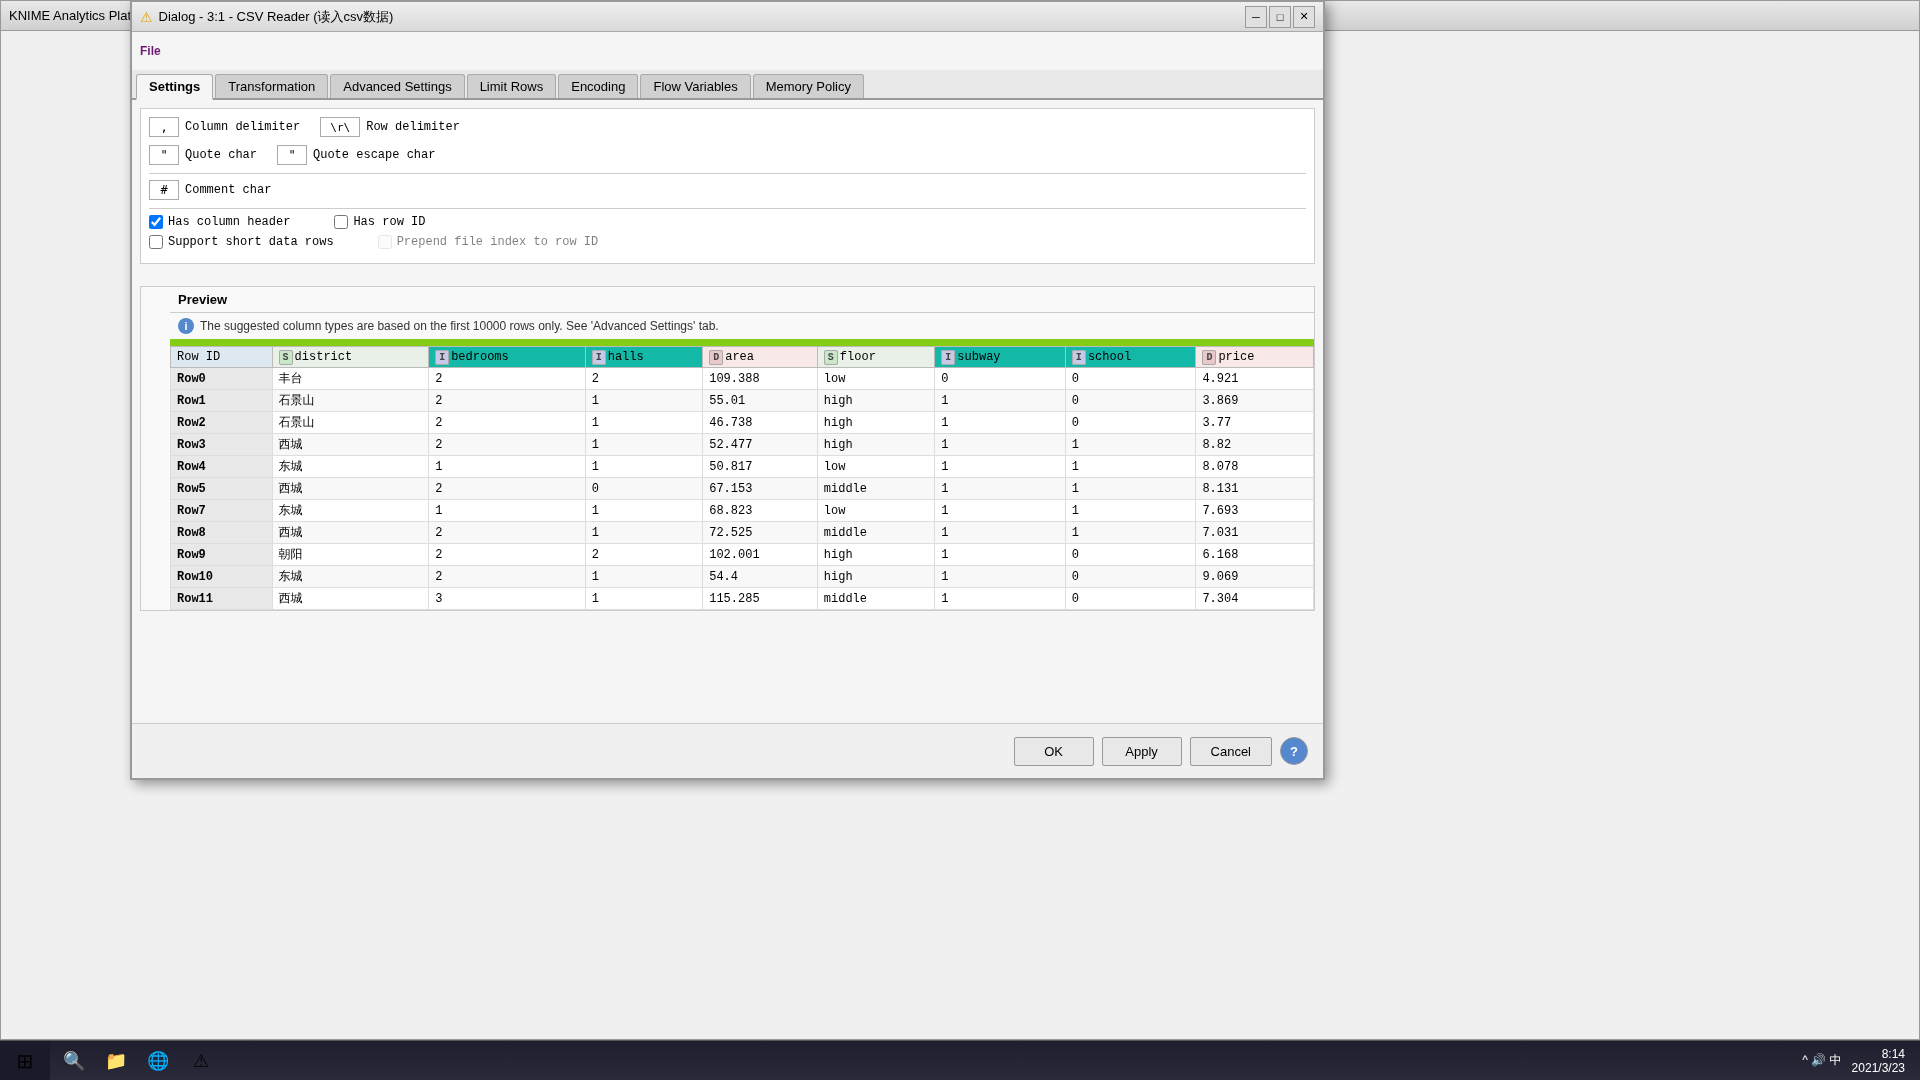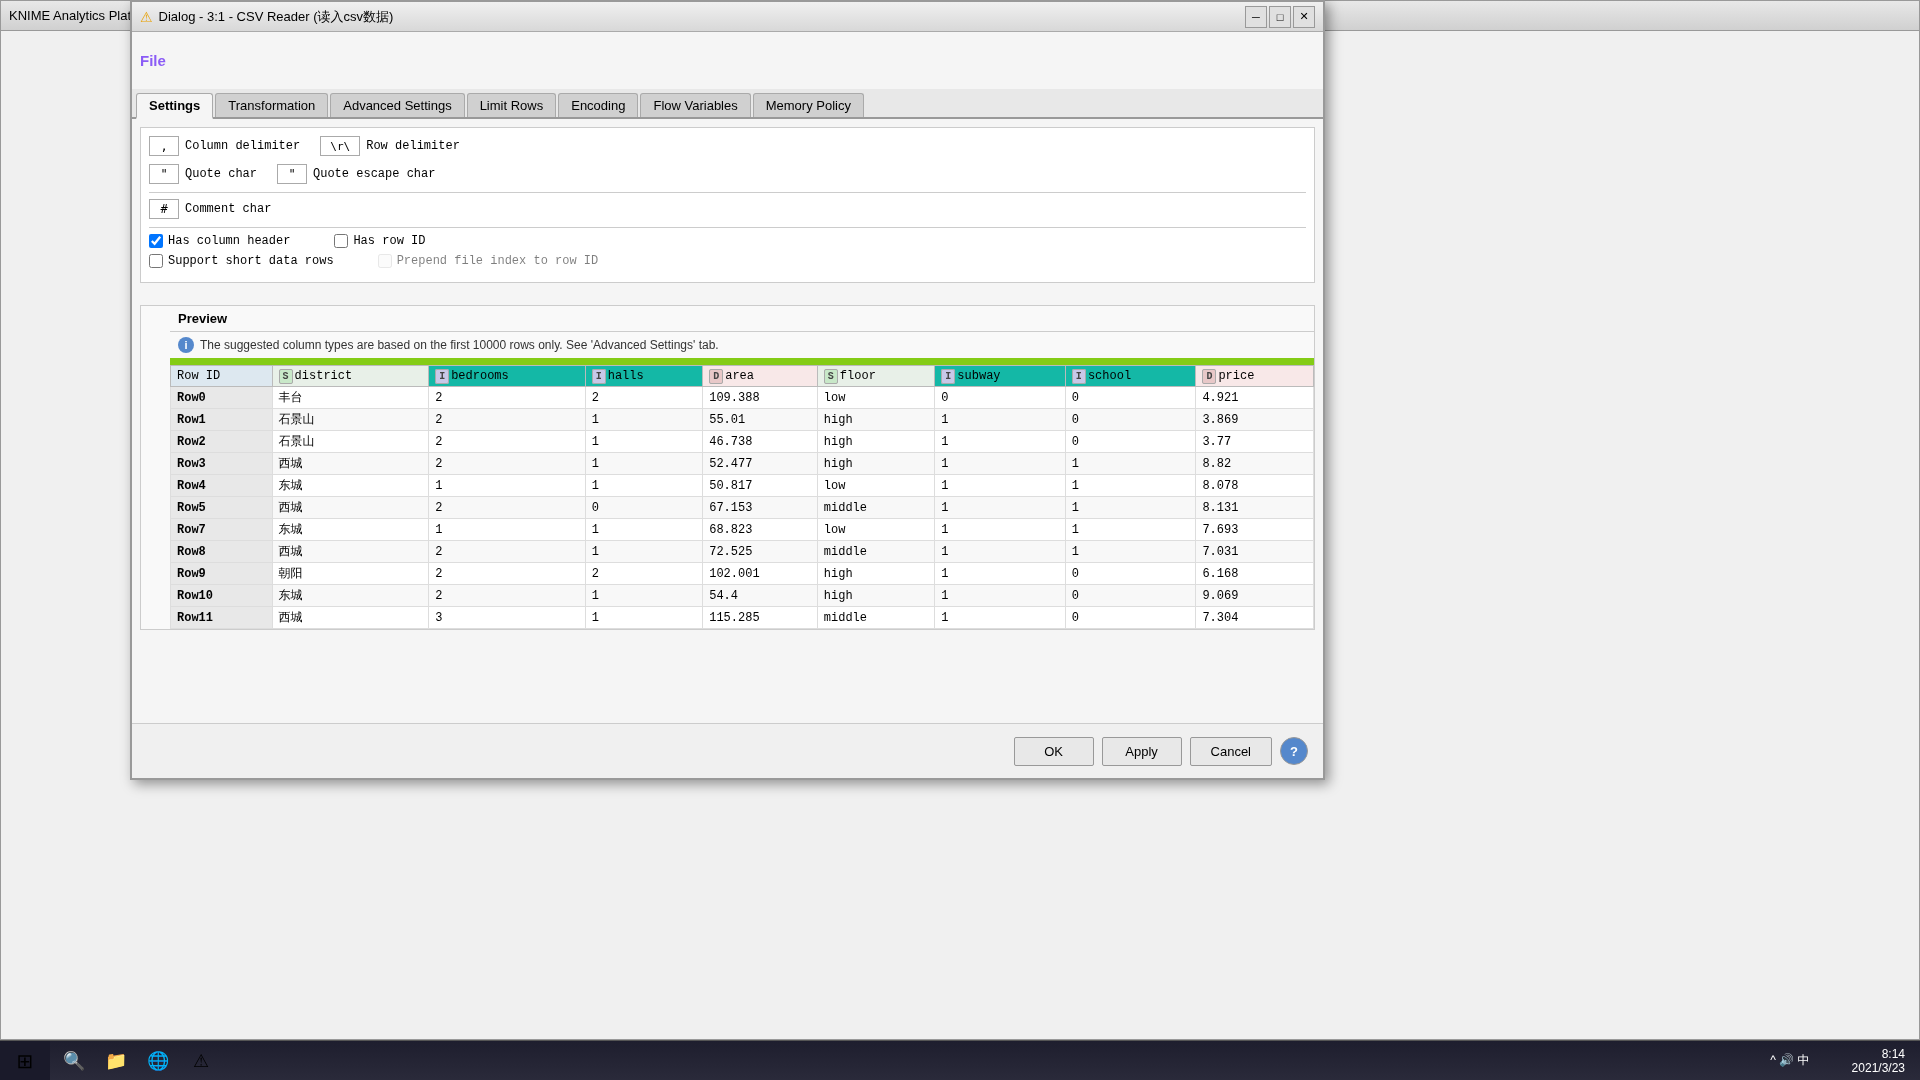--- a/index.html
+++ b/index.html
@@ -90,24 +90,24 @@
       border: 1px solid #999;
       cursor: pointer;
       display: flex;
       align-items: center;
       justify-content: center;
       font-size: 11px;
     }
 
     
     .file-label {
-      padding: 20px 8px;
-      font-size: 15px;
+      padding: 12px 8px;
+      font-size: 12px;
       font-weight: bold;
-      color: #8b5cf6;
+      color: #701a75;
     }
 
     
     .tabs-container {
       display: flex;
       background: #e8e8e8;
       border-bottom: 2px solid #999;
       padding: 0 4px;
       gap: 2px;
       align-items: flex-end;
@@ -387,21 +387,20 @@
       display: flex;
       align-items: center;
       gap: 10px;
       padding: 0 15px;
       color: white;
       font-size: 12px;
     }
 
     .taskbar-time {
       text-align: right;
-      margin-left: 32px;
     }
 
     
     .preview-table-container::-webkit-scrollbar {
       width: 12px;
       height: 12px;
     }
     .preview-table-container::-webkit-scrollbar-track { background: #f0f0f0; }
     .preview-table-container::-webkit-scrollbar-thumb { background: #aaa; border: 1px solid #888; }
 

